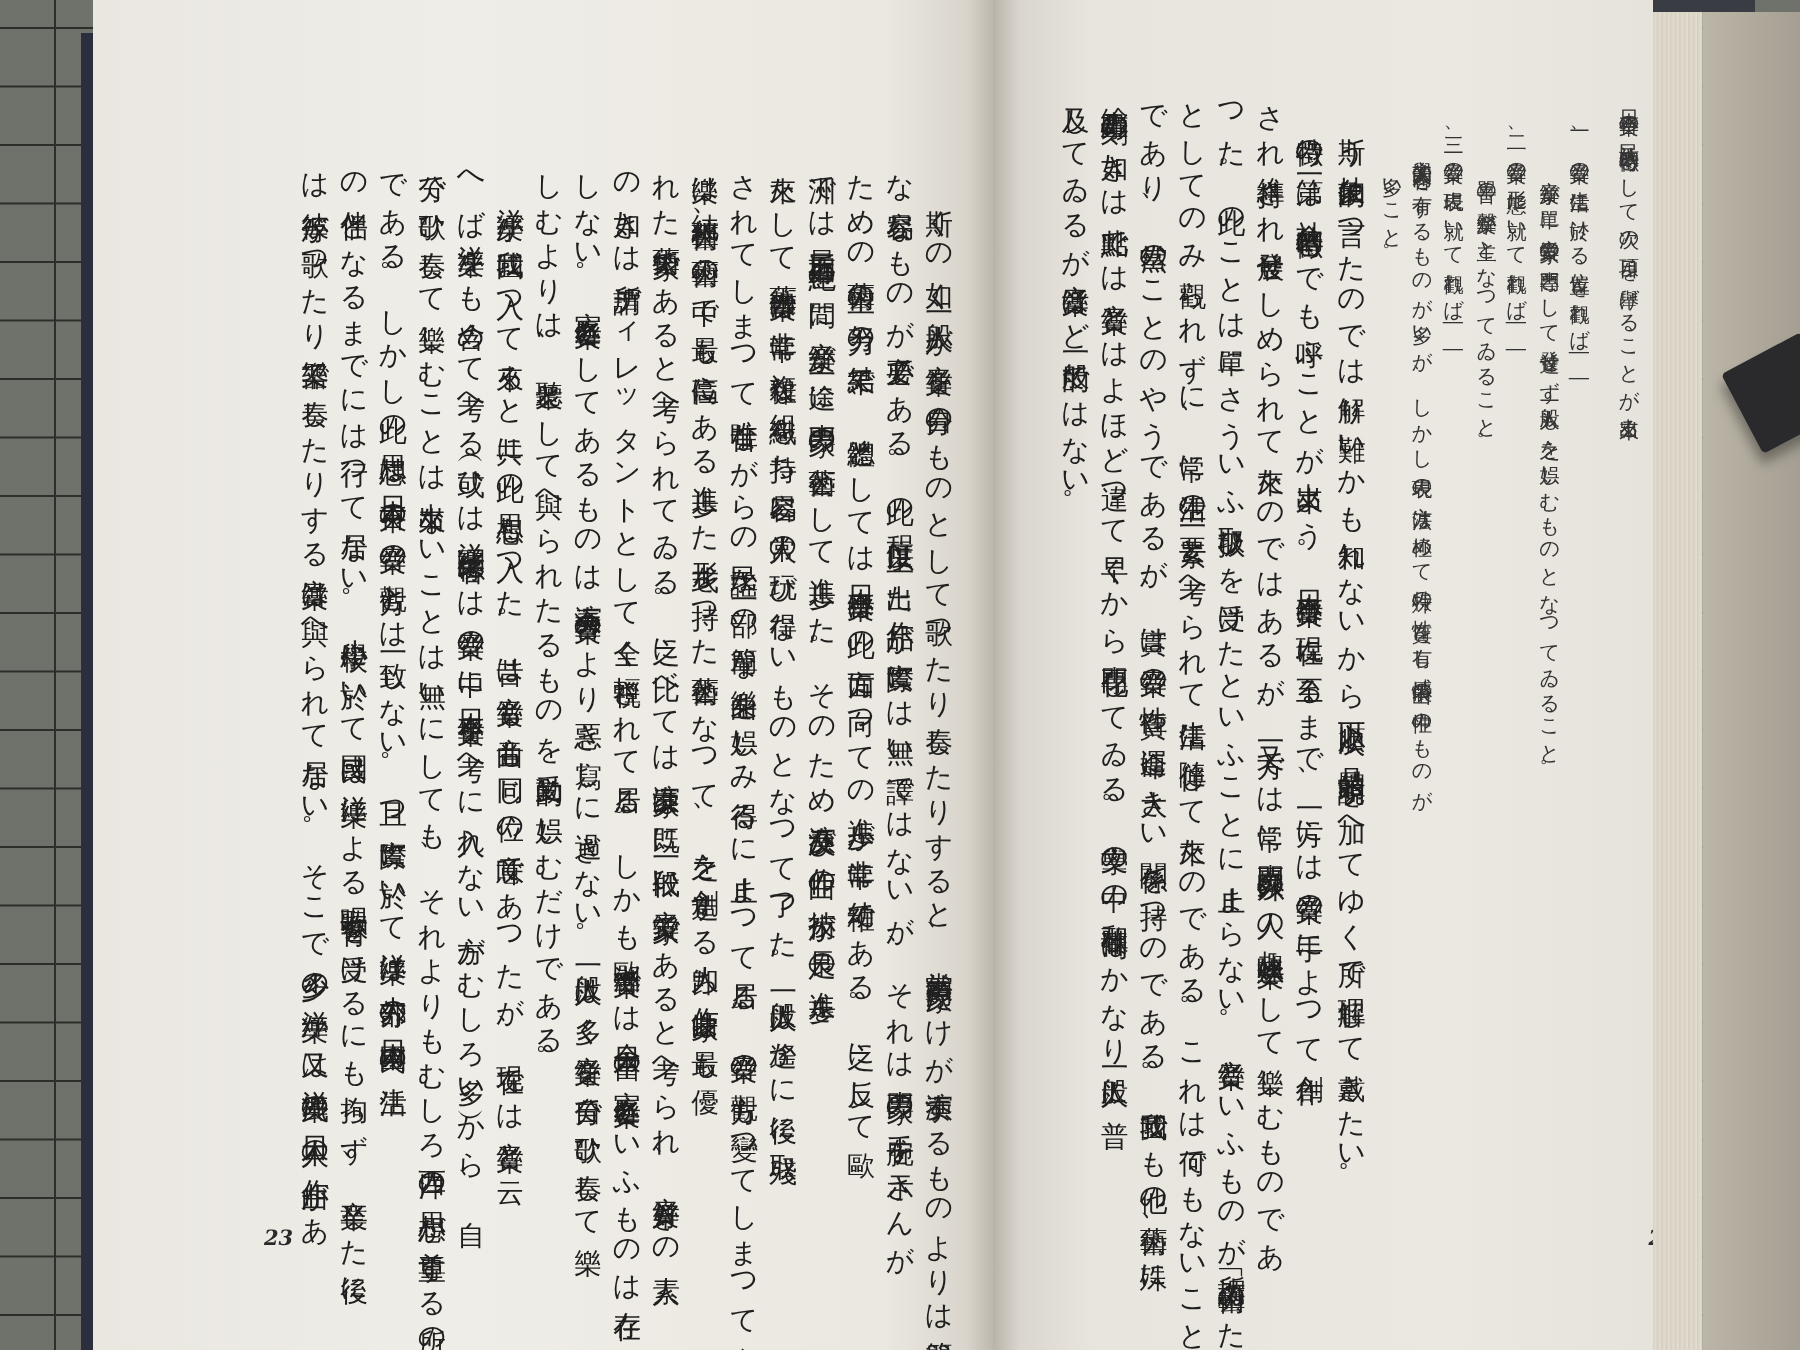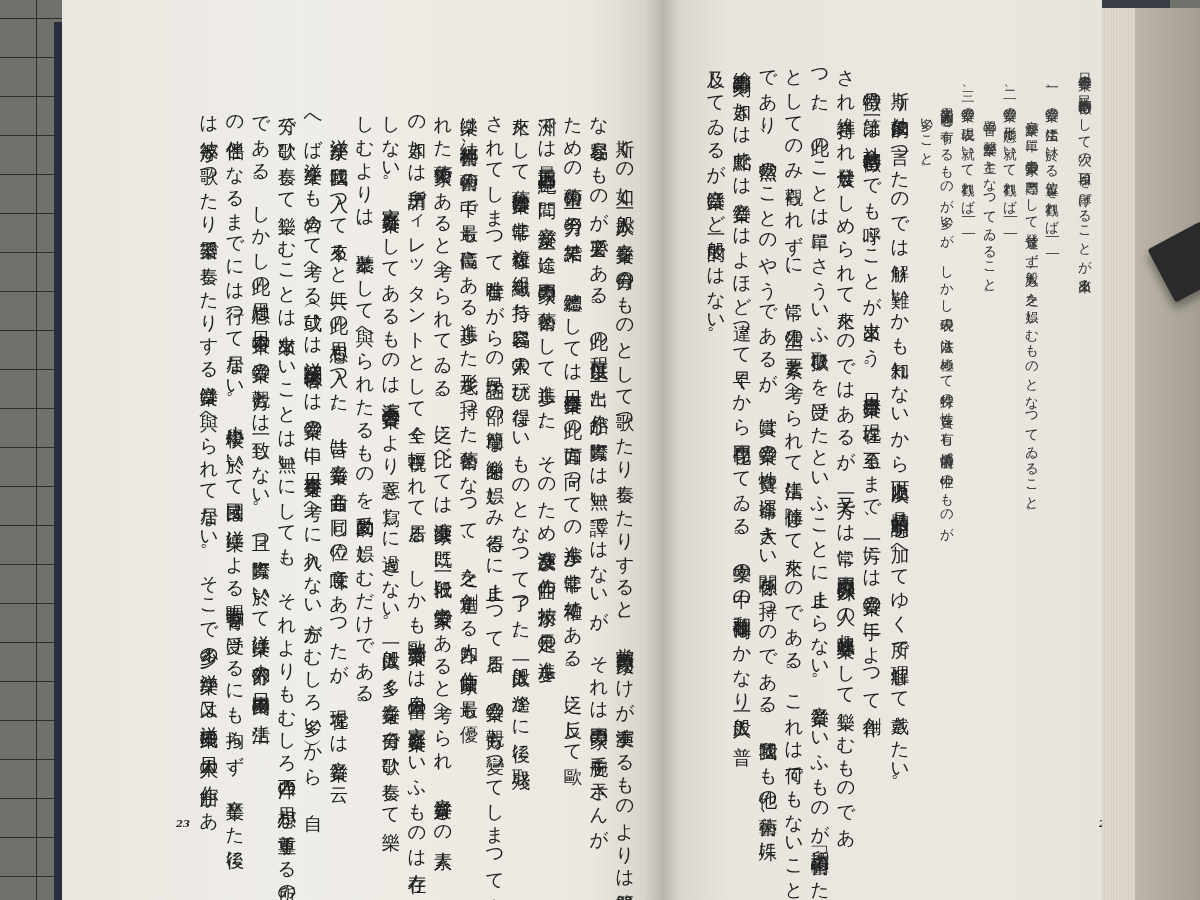--- a/index.html
+++ b/index.html
@@ -63,21 +63,21 @@
     white-space: nowrap;
   }
   .col.small {
     font-size: 13.5px;
     letter-spacing: 1.5px;
     color: #333;
   }
   .pagenum {
     position: absolute;
     font-style: italic; font-weight: bold;
-    font-size: 10px; color: #2a2a2a;
+    font-size: 14px; color: #2a2a2a;
     font-family: "DejaVu Serif", serif;
   }
 </style>
 </head>
 <body>
 
 <div class="mat"></div>
 <div class="cover-left"></div>
 <div class="cover-top"></div>
 

